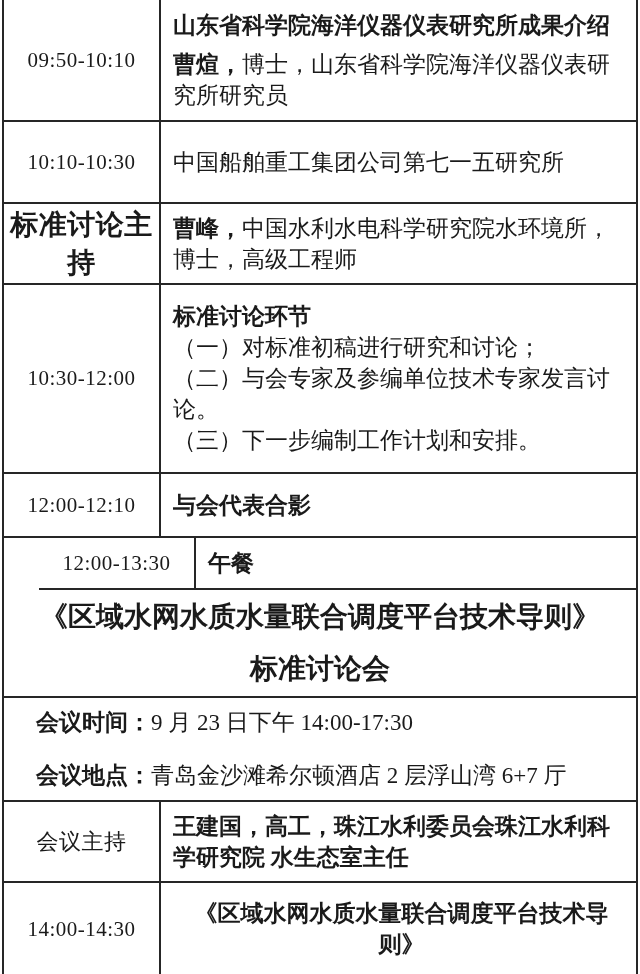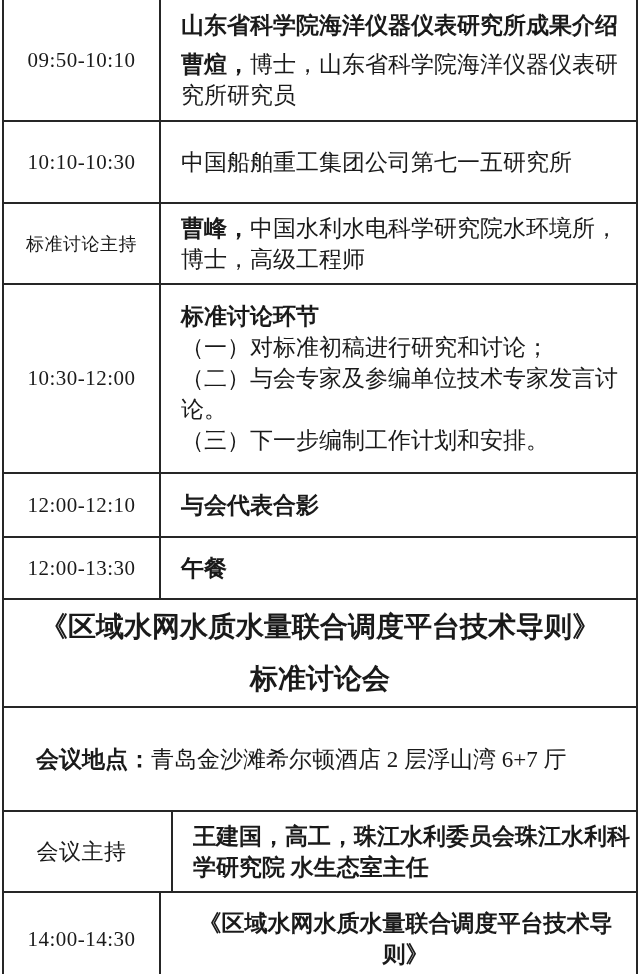--- a/index.html
+++ b/index.html
@@ -21,43 +21,43 @@
   .row { display: flex; flex-direction: row; border-bottom: 2px solid #262626; }
   .row:last-child { border-bottom: none; }
   .cell-l {
     flex: none; width: 155px;
     display: flex; align-items: center; justify-content: center;
     text-align: center; font-size: 21px; letter-spacing: 0.5px;
   }
   .cell-r {
     flex: 1 1 auto; border-left: 2px solid #262626;
     display: flex; flex-direction: column; justify-content: center;
-    padding: 8px 6px 8px 20px; font-size: 23px; line-height: 31px;
+    padding: 8px 6px 8px 12px; font-size: 23px; line-height: 31px;
   }
   .span-cell {
     flex: 1 1 auto; display: flex; flex-direction: column; justify-content: center;
   }
   .b { font-weight: bold; }
-  .role { font-size: 18px; font-weight: normal; }
+  .role { font-size: 28px; font-weight: bold; }
   .role-reg { font-size: 22px; }
   .gap8  { margin-top: 8px; }
   .gap14 { }
   .title-block { text-align: center; font-weight: bold; font-size: 28px; line-height: 34px; gap: 18px; }
   .info-block { padding-left: 32px; padding-right: 10px; font-size: 23px; gap: 22px; }
   .center-txt { text-align: center; }
   
   .h-r1  { height: 122px; }
   .h-r2  { height: 82px; }
   .h-r3  { height: 81px;  }
   .h-r4  { height: 189px; }
   .h-r5  { height: 64px;  }
-  .h-r6  { height: 62px;  }
+  .h-r6  { height: 52px; margin-left: 35px;  }
   .h-tt  { height: 108px; }
   .h-inf { height: 104px; }
-  .h-hst { height: 81px; gap: 12px;  }
+  .h-hst { height: 81px;  }
   .h-lst { height: 92px;  } 
 </style>
 </head>
 <body>
 
 <div class="doc">
   <div class="agenda">
 
     <div class="row h-r1">
       <div class="cell-l">
@@ -119,20 +119,21 @@
 
     <div class="row h-tt">
       <div class="span-cell title-block">
         <div>《区域水网水质水量联合调度平台技术导则》</div>
         <div>标准讨论会</div>
       </div>
     </div>
 
     <div class="row h-inf">
       <div class="span-cell info-block">
+        <div><span class="b">会议时间：</span><span>9 月 23 日下午 14:00-17:30</span></div>
         <div><span class="b">会议地点：</span><span>青岛金沙滩希尔顿酒店 2 层浮山湾 6+7 厅</span></div>
       </div>
     </div>
 
     <div class="row h-hst">
       <div class="cell-l role-reg">
         <span>会议主持</span>
       </div>
       <div class="cell-r">
         <div class="b">王建国，高工，珠江水利委员会珠江水利科学研究院 水生态室主任</div>

